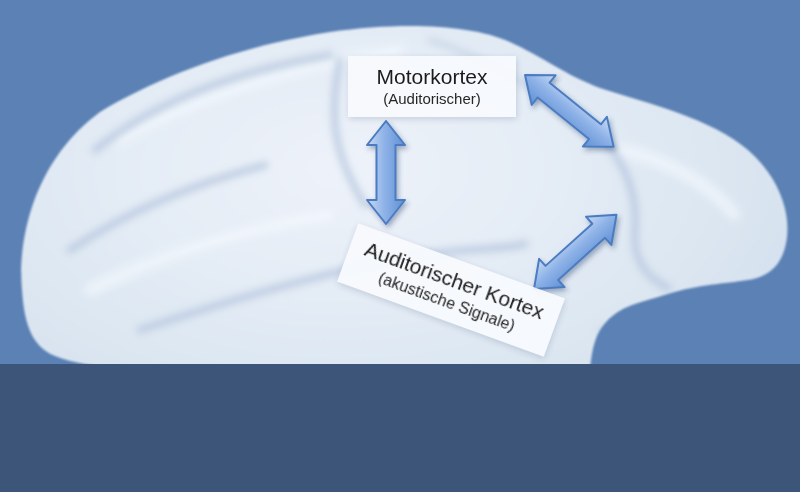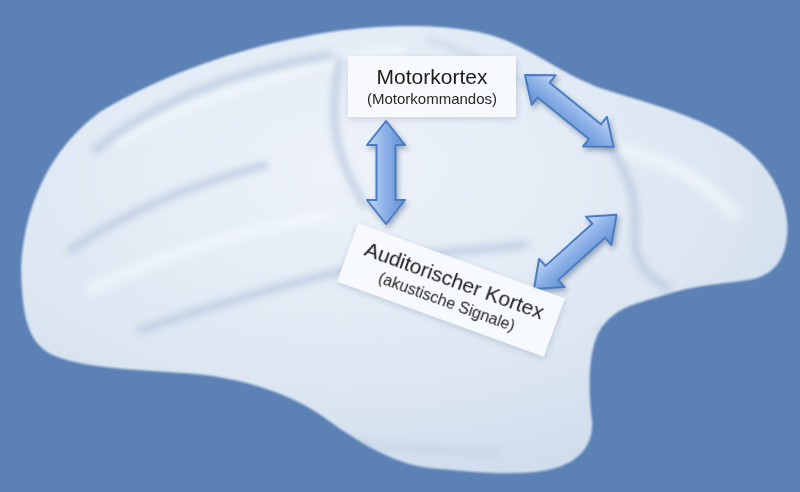--- a/index.html
+++ b/index.html
@@ -1,17 +1,17 @@
 <!DOCTYPE html>
 <html><head>
 <meta charset="utf-8">
 <style>
   html,body{margin:0;padding:0;background:#3c5579;}
   .stage{
-    position:relative;width:800px;height:492px;overflow:hidden;
+    position:relative;width:800px;height:364px;overflow:hidden;
     font-family:"Liberation Sans", sans-serif;
   }
   .stage svg{position:absolute;left:0;top:0;}
   .node{
     position:absolute;display:flex;flex-direction:column;justify-content:center;
     align-items:center;text-align:center;
     background:rgba(247,250,253,0.93);
     box-shadow:1px 2px 6px rgba(44,66,105,0.18);
   }
   .node .title{font-size:21px;color:#1c1c1c;line-height:1.18;white-space:nowrap;}
@@ -100,21 +100,21 @@
 
     <g filter="url(#arrowShadow)">
       <polygon class="arrow" transform="translate(386,224) rotate(-90)" points="0,0 24,-19 24,-9.5 79,-9.5 79,-19 103,0 79,19 79,9.5 24,9.5 24,19" stroke="#4b7cc1"></polygon>
       <polygon class="arrow" transform="translate(525,75) rotate(39)" points="0,0 24,-19 24,-9.5 90,-9.5 90,-19 114,0 90,19 90,9.5 24,9.5 24,19" stroke="#4b7cc1"></polygon>
       <polygon class="arrow" transform="translate(534,289) rotate(-42)" points="0,0 24,-19 24,-9.5 87,-9.5 87,-19 111,0 87,19 87,9.5 24,9.5 24,19" stroke="#4b7cc1"></polygon>
     </g>
   </svg>
 
   <div class="node node-motor">
     <div class="title">Motorkortex</div>
-    <div class="sub">(Motorkommandos)</div>
+    <div class="sub">(Auditorischer)</div>
   </div>
 
 
   <div class="node node-auditory">
     <div class="title">Auditorischer Kortex</div>
     <div class="sub">(akustische Signale)</div>
   </div>
 
 </div>
 

